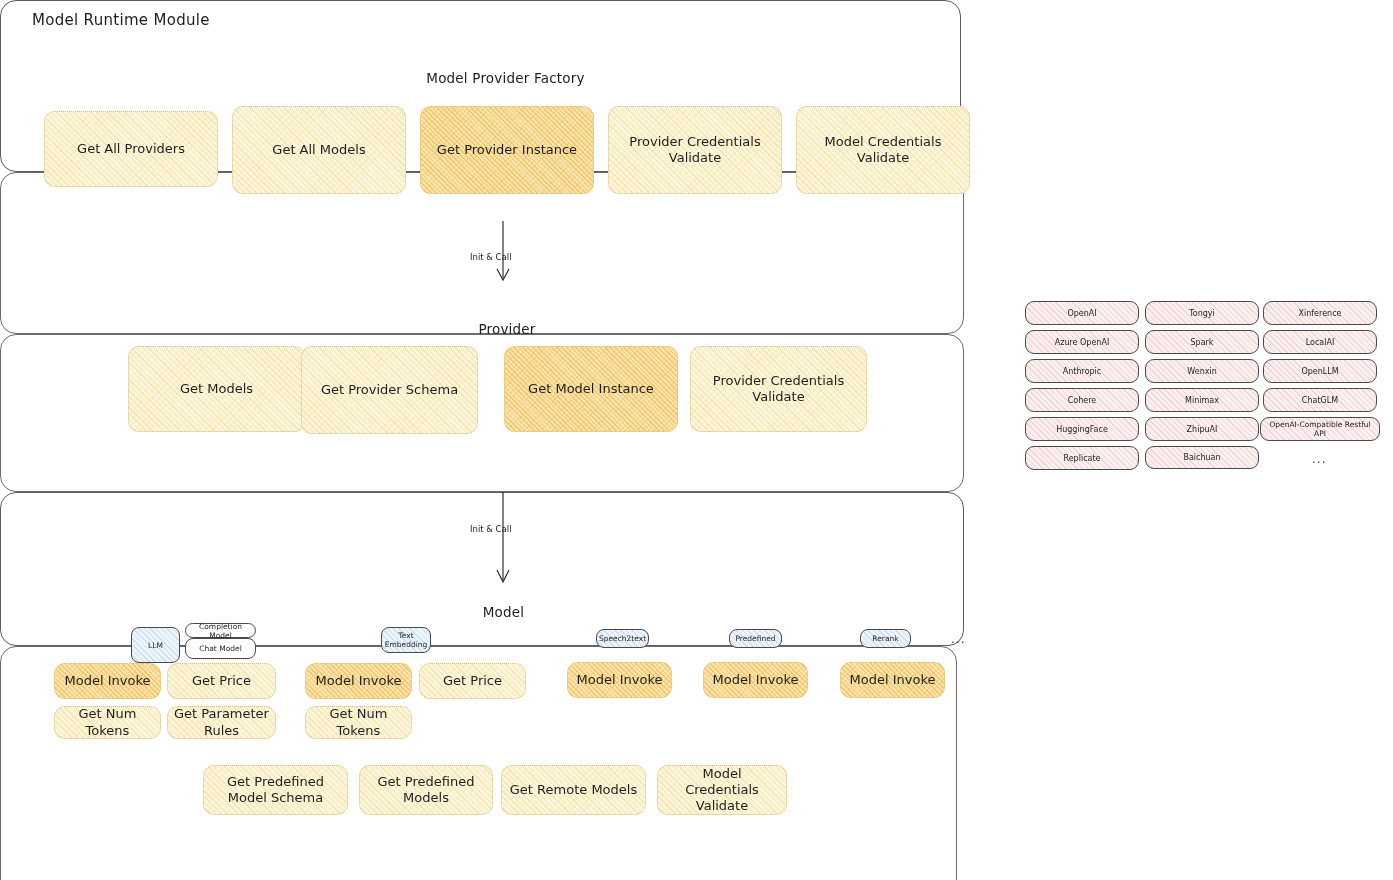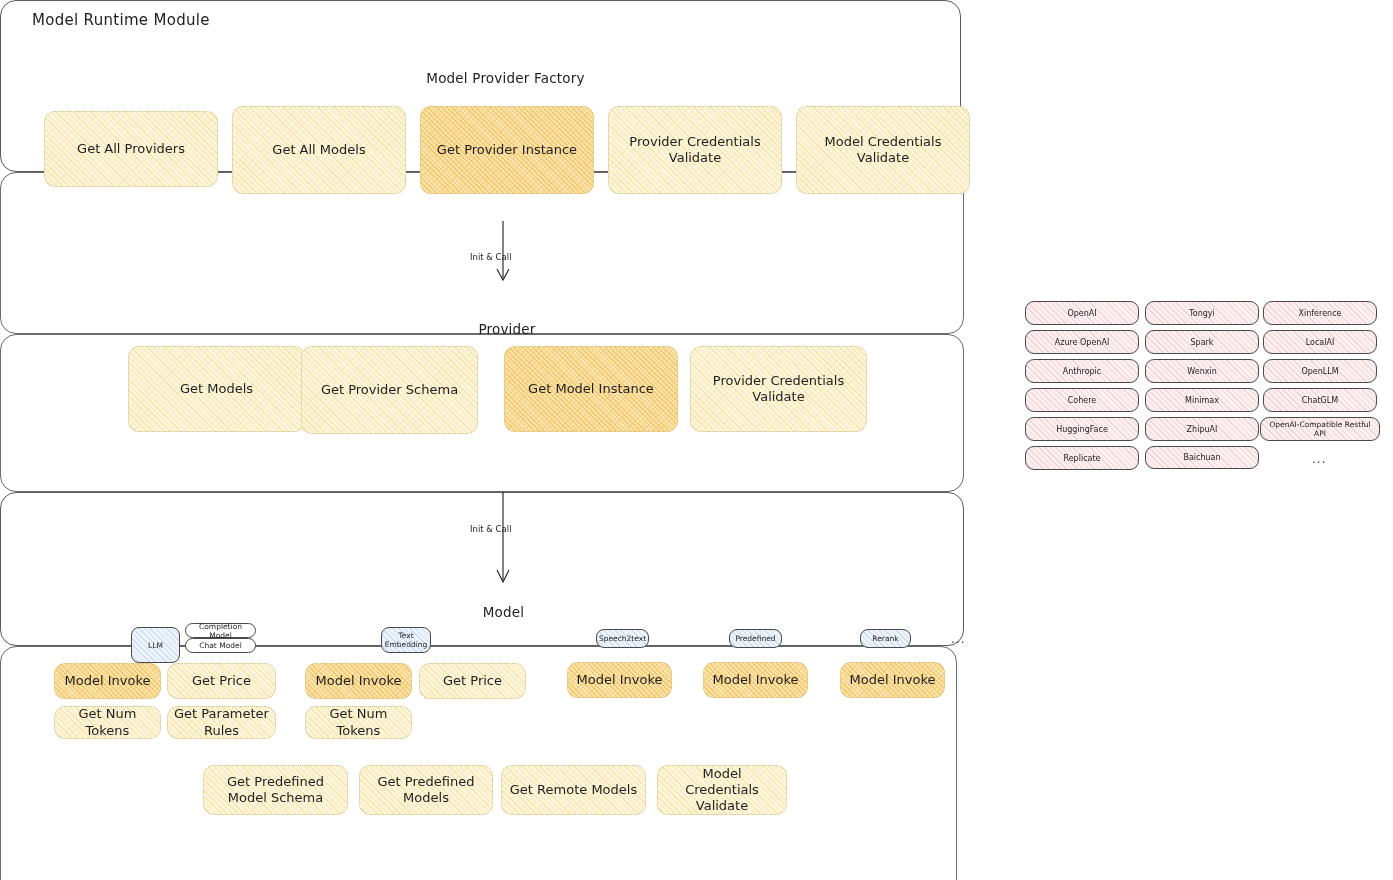--- a/index.html
+++ b/index.html
@@ -140,21 +140,21 @@
     <path d="M497,570 L503,582 L509,570" stroke="#1e1e1e" stroke-width="1.1" fill="none"></path>
   </svg>
   <div class="arrow-label" style="left:470px;top:524px;">Init &amp; Call</div>
 
   <div class="stack-layer" style="left:38px;top:596px;width:955px;height:248px;"></div>
 
   <div class="panel-title" style="left:26px;top:604px;width:955px;">Model</div>
 
   <div class="badge" style="left:131px;top:627px;width:49px;height:36px;">LLM</div>
   <div class="badge plain" style="left:185px;top:623px;width:71px;height:15px;">Completion Model</div>
-  <div class="badge plain" style="left:185px;top:638px;width:71px;height:15px;text-align:center;">Chat Model</div>
+  <div class="badge plain" style="left:185px;top:638px;width:71px;height:21px;text-align:center;">Chat Model</div>
 
   <div class="op hi" style="left:54px;top:663px;width:107px;height:36px;">Model Invoke</div>
   <div class="op" style="left:167px;top:663px;width:109px;height:36px;">Get Price</div>
   <div class="op" style="left:54px;top:706px;width:107px;height:33px;">Get Num Tokens</div>
   <div class="op" style="left:167px;top:706px;width:109px;height:33px;">Get Parameter Rules</div>
 
   <div class="badge" style="left:381px;top:627px;width:50px;height:26px;">Text Embedding</div>
   <div class="op hi" style="left:305px;top:663px;width:107px;height:36px;">Model Invoke</div>
   <div class="op" style="left:419px;top:663px;width:107px;height:36px;">Get Price</div>
   <div class="op" style="left:305px;top:706px;width:107px;height:33px;">Get Num Tokens</div>

